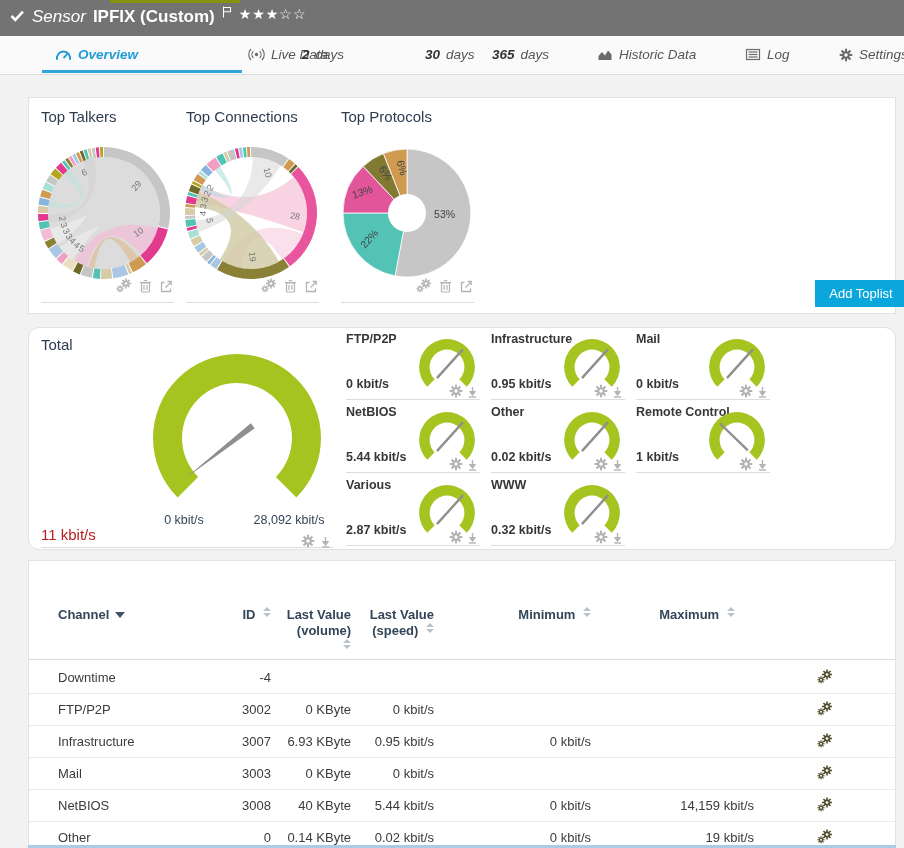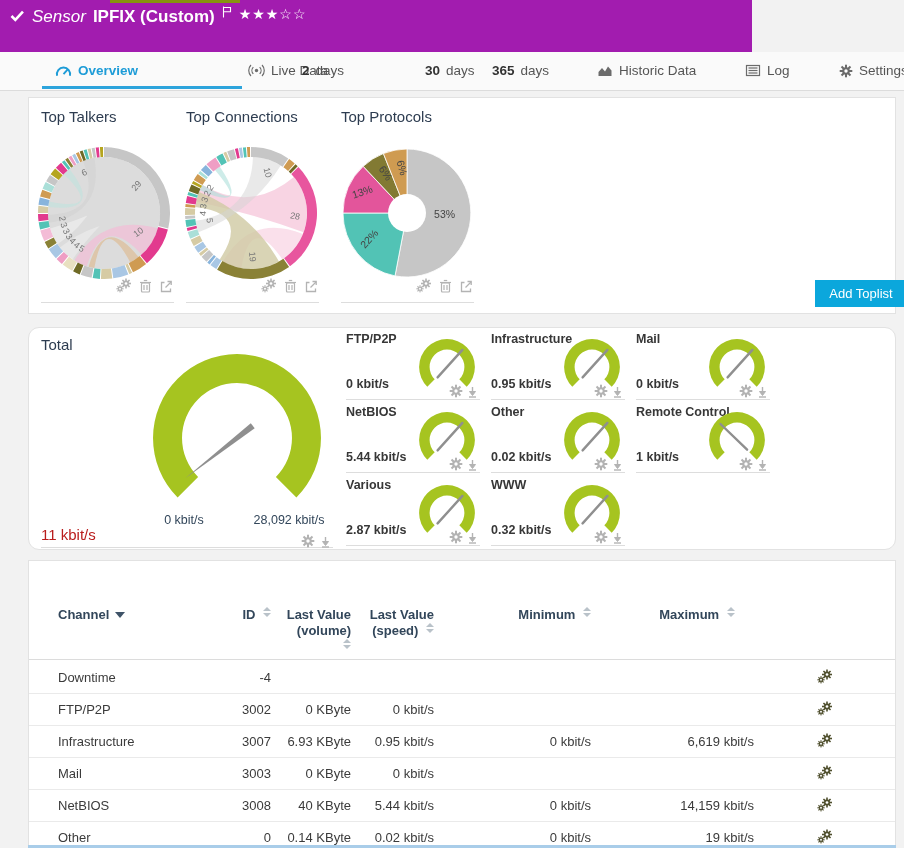--- a/index.html
+++ b/index.html
@@ -1,28 +1,28 @@
 <!DOCTYPE html>
 <html><head>
 <meta charset="utf-8">
 <style>
   html,body{margin:0;padding:0;}
   body{width:904px;height:848px;position:relative;overflow:hidden;background:#f2f2f2;
        font-family:"Liberation Sans","DejaVu Sans",sans-serif;color:#3b3b3b;}
   
-  #green-header{position:absolute;top:0;left:0;width:752px;height:52px;background:#a21caf;}
+  #green-header{position:absolute;top:0;left:0;width:904px;height:52px;background:#737373;}
   #top-strip{position:absolute;top:0;left:110px;width:130px;height:3px;background:#879310;}
   #sensor-line{position:absolute;left:10px;top:7px;color:#fff;font-size:17px;display:flex;align-items:center;gap:7px;}
   #sensor-line .stype{font-style:italic;}
   #sensor-line .sname{font-weight:bold;}
   #flag-wrap{margin-top:-8px;}
   #stars{color:#fff;font-size:14px;letter-spacing:1px;margin-top:-6px;font-family:"DejaVu Sans",sans-serif;}
   #ok-status{position:absolute;left:52px;top:30px;color:#fff;font-weight:bold;font-size:12.5px;margin-top:32px;}
   
-  #tabbar{position:absolute;top:52px;left:0;width:904px;height:38px;background:#fafafa;border-bottom:1px solid #dcdcdc;}
+  #tabbar{position:absolute;top:36px;left:0;width:904px;height:38px;background:#fafafa;border-bottom:1px solid #dcdcdc;font-style:italic;}
   .tab{position:absolute;top:0;height:37px;display:flex;align-items:center;gap:6px;font-size:13.5px;color:#555;cursor:pointer;}
   .tab b{color:#333;}
   .tab.active{color:#1e9cd7;font-weight:bold;}
   .tab-ic{display:flex;align-items:center;}
   #tab-underline{position:absolute;left:42px;top:34px;width:200px;height:3px;background:#2da4dc;}
   
   .panel{position:absolute;background:#fff;border:1px solid #e2e2e2;box-sizing:border-box;}
   #toplists-panel{left:28px;top:97px;width:868px;height:217px;}
   #gauges-panel{left:28px;top:327px;width:868px;height:223px;border-radius:11px;}
   #table-panel{left:28px;top:560px;width:868px;height:292px;}
@@ -749,21 +749,20 @@
             <circle cx="4" cy="10.8" r="2.16" fill="#4f4f2d"></circle>
             <circle cx="4" cy="10.8" r="0.9720000000000001" fill="#fff"></circle>
           </svg></span>
       </div>
       <div class="trow">
         <span class="tcell" style="left: 29px; width: 180px; text-align: left;">Infrastructure</span>
         <span class="tcell" style="left: 162px; width: 80px; text-align: right;">3007</span>
         <span class="tcell" style="left: 242px; width: 80px; text-align: right;">6.93 KByte</span>
         <span class="tcell" style="left: 325px; width: 80px; text-align: right;">0.95 kbit/s</span>
         <span class="tcell" style="left: 422px; width: 140px; text-align: right;">0 kbit/s</span>
-        <span class="tcell" style="left: 585px; width: 140px; text-align: right;">6,619 kbit/s</span>
         <span class="row-gear"><svg width="16" height="15" viewBox="0 0 16 15">
             <rect x="9.2" y="0.5" width="1.6" height="3.1" fill="#4f4f2d" transform="rotate(0 10 5.5)"></rect>
             <rect x="9.2" y="0.5" width="1.6" height="3.1" fill="#4f4f2d" transform="rotate(45 10 5.5)"></rect>
             <rect x="9.2" y="0.5" width="1.6" height="3.1" fill="#4f4f2d" transform="rotate(90 10 5.5)"></rect>
             <rect x="9.2" y="0.5" width="1.6" height="3.1" fill="#4f4f2d" transform="rotate(135 10 5.5)"></rect>
             <rect x="9.2" y="0.5" width="1.6" height="3.1" fill="#4f4f2d" transform="rotate(180 10 5.5)"></rect>
             <rect x="9.2" y="0.5" width="1.6" height="3.1" fill="#4f4f2d" transform="rotate(225 10 5.5)"></rect>
             <rect x="9.2" y="0.5" width="1.6" height="3.1" fill="#4f4f2d" transform="rotate(270 10 5.5)"></rect>
             <rect x="9.2" y="0.5" width="1.6" height="3.1" fill="#4f4f2d" transform="rotate(315 10 5.5)"></rect>
             <circle cx="10" cy="5.5" r="3" fill="#4f4f2d"></circle>

